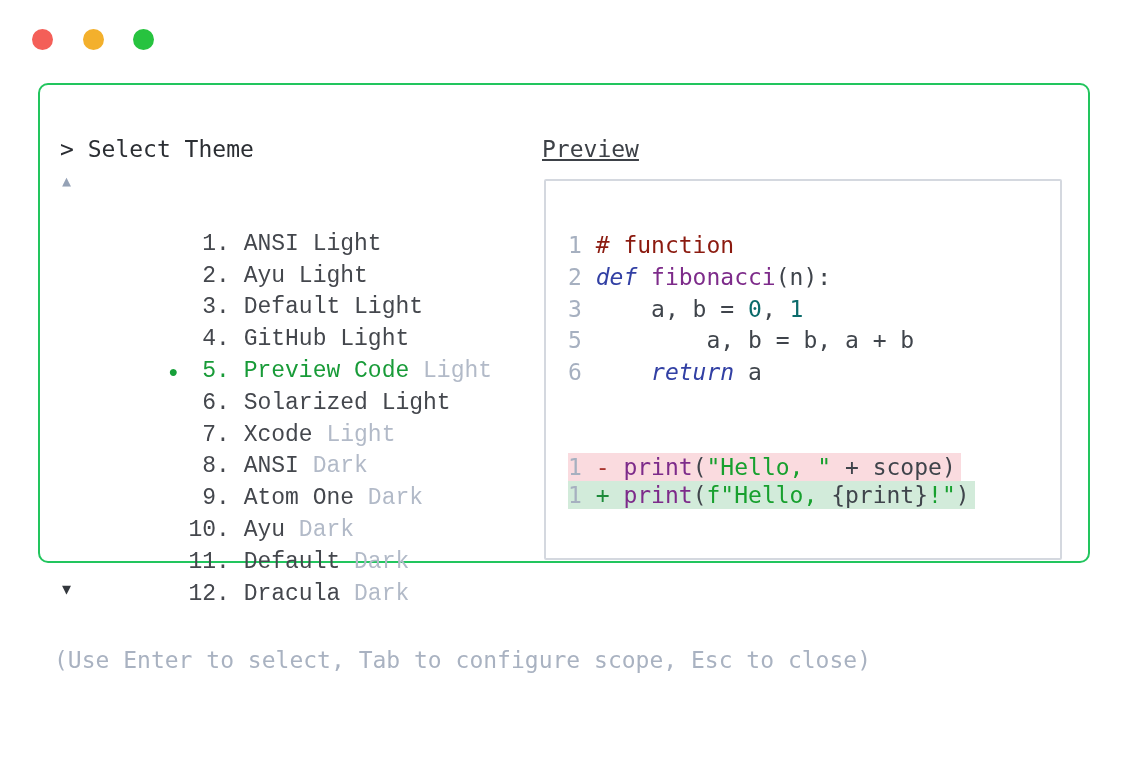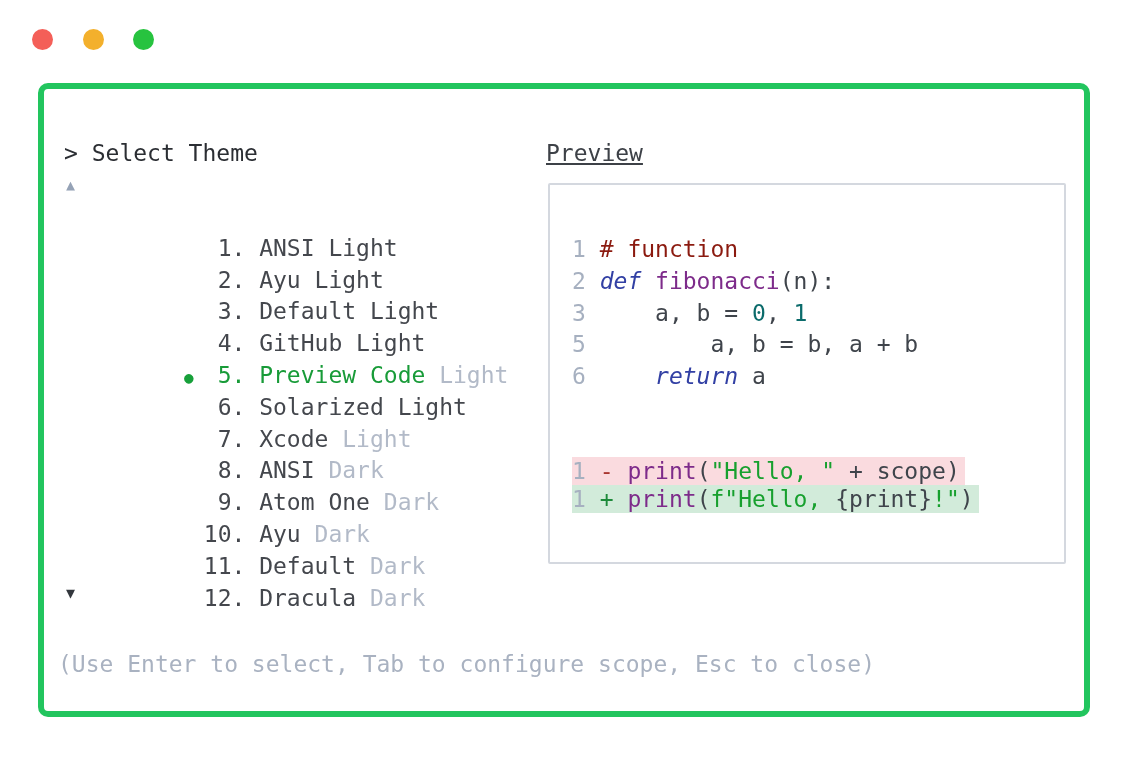--- a/index.html
+++ b/index.html
@@ -8,31 +8,31 @@
   .stage { position:relative; width:1129px; height:757px; background:#ffffff; }
 
   
   .traffic { position:absolute; left:32px; top:29px; }
   .dot { display:inline-block; width:21px; height:21px; border-radius:50%; margin-right:20px; }
   .dot.red    { background:#f45f58; }
   .dot.yellow { background:#f3b02c; }
   .dot.green  { background:#27c33f; }
 
   
-  .panel { position:absolute; left:38px; top:83px; width:1052px; height:634px;
-           border:6px solid #22c55e; border-radius:10px; background:#ffffff; }
+  .panel { position:absolute; left:38px; top:83px; width:1052px; height:480px;
+           border:2px solid #22c55e; border-radius:10px; background:#ffffff; }
 
   .prompt { position:absolute; left:20px; top:48px; font-size:23px; line-height:32px;
             color:#2b2e33; white-space:pre; }
 
   .arrow { position:absolute; left:22px; font-size:15px; line-height:20px; }
   .arrow.up   { top:86px;  color:#95a2b6; }
   .arrow.down { top:494px; color:#33373d; }
 
-  .list { position:absolute; left:11px; top:112px; width:500px; }
+  .list { position:absolute; left:0; top:112px; width:500px;font-family:Liberation Mono, monospace; }
   .row { height:31.8px; line-height:31.8px; font-size:23px; white-space:pre;
          padding-left:8px; color:#44474d; }
   .row .bullet { display:inline-block; width:30px; text-align:center; font-size:16px;
                  color:#17a03a; }
   .row .num { display:inline-block; width:3ch; text-align:right; }
   .row .suffix.muted { color:#b2bac8; }
   .row.selected .num, .row.selected .name { color:#189b38; }
 
   .hint { position:absolute; left:14px; top:559px; font-size:23px; line-height:32px;
           color:#a9b2c1; white-space:pre; }

